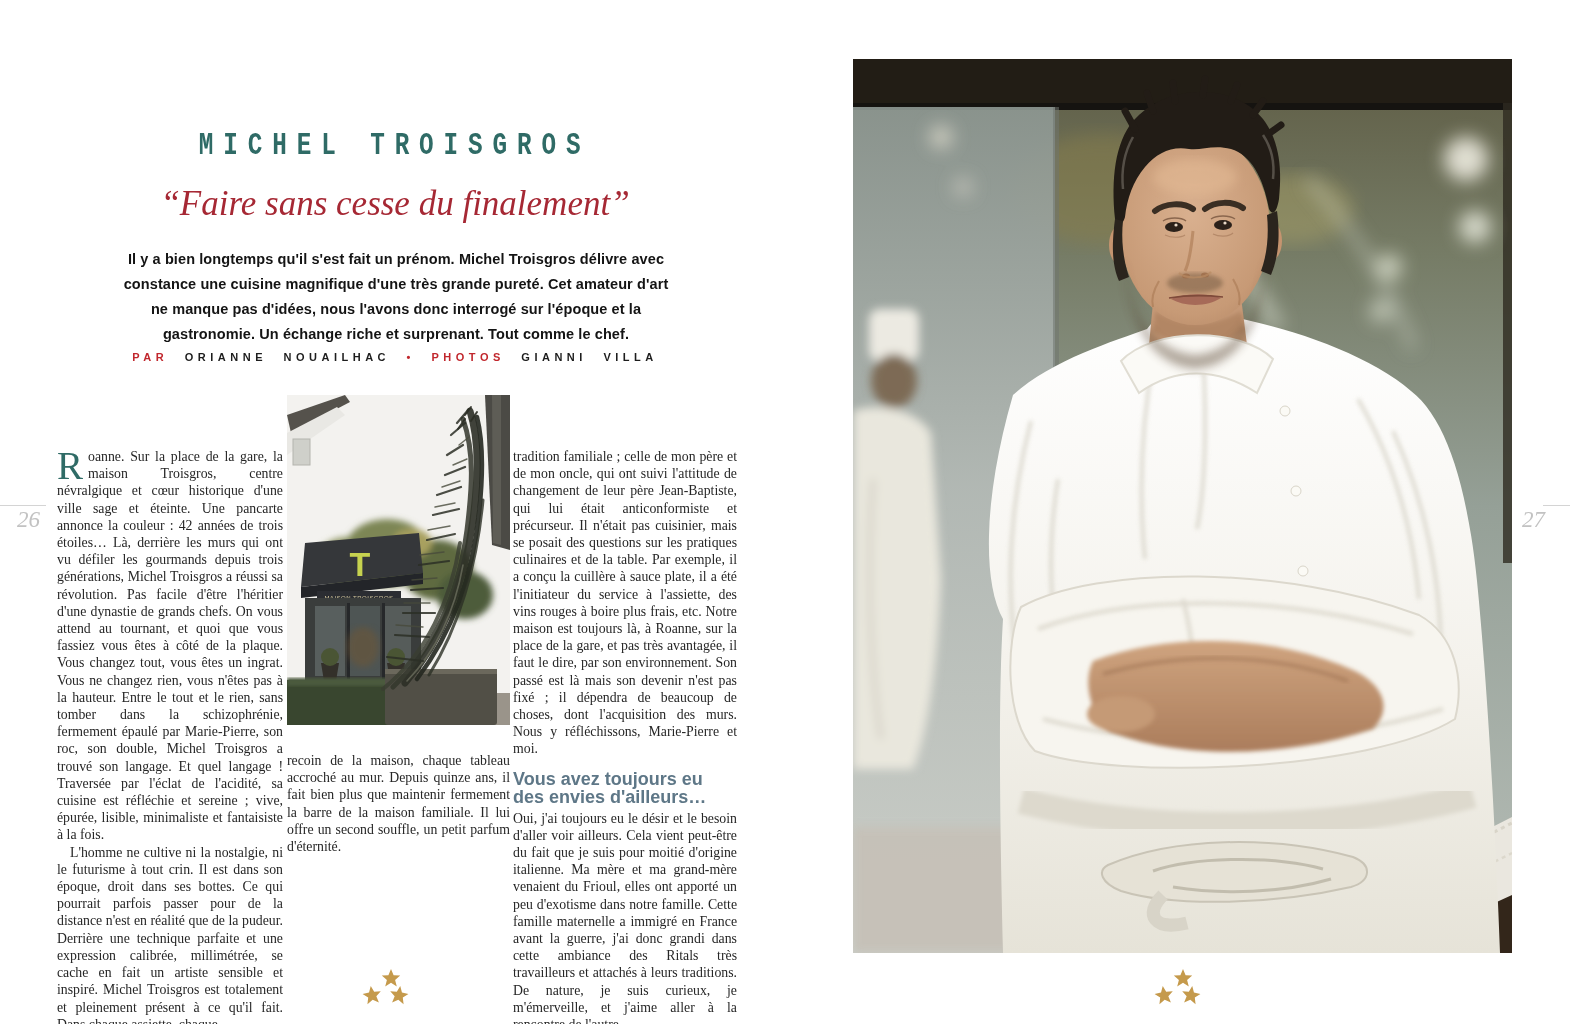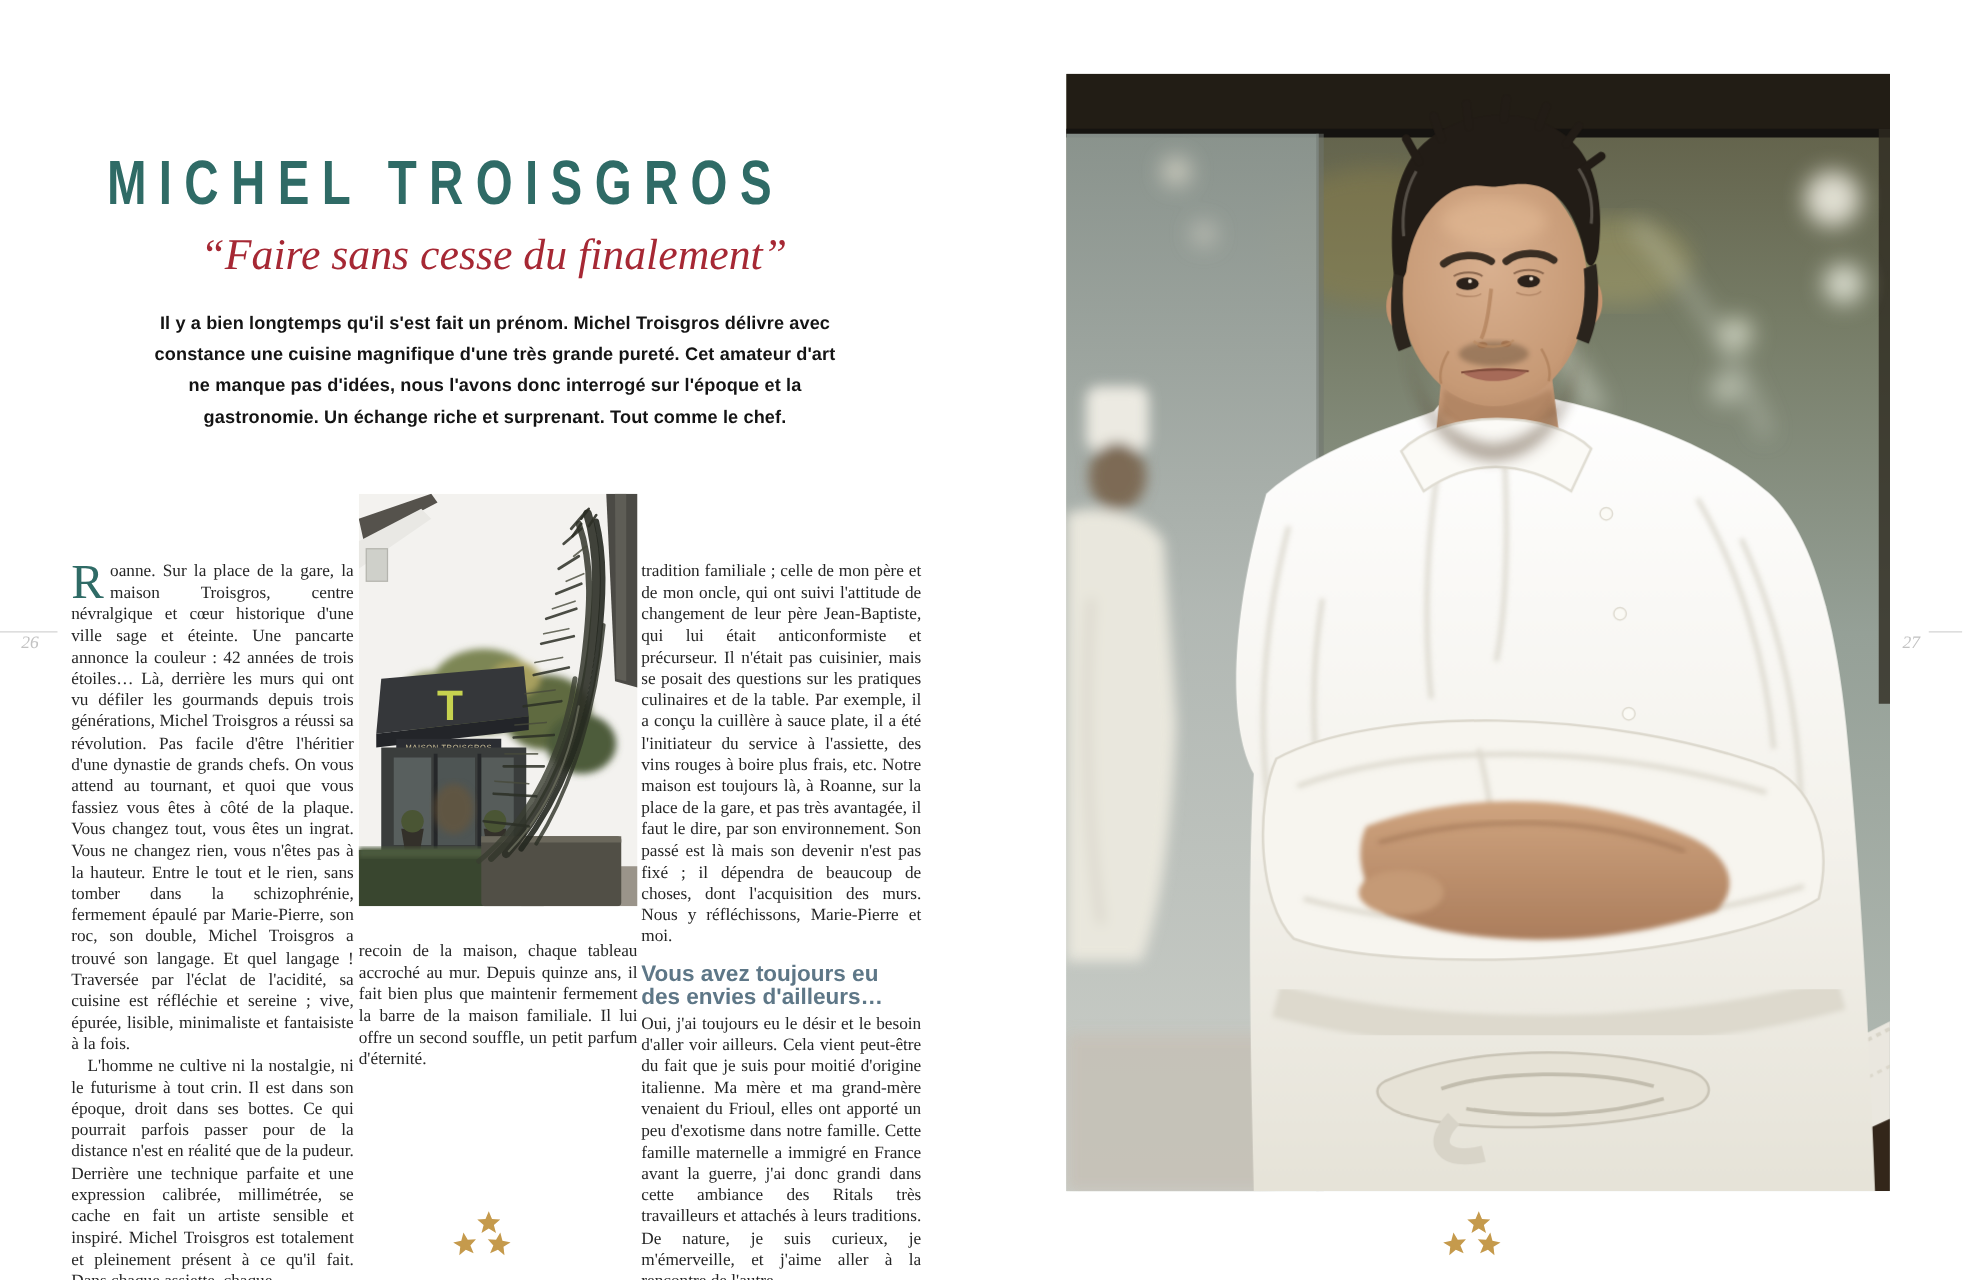--- a/index.html
+++ b/index.html
@@ -1,22 +1,22 @@
 <!DOCTYPE html>
 <html lang="fr"><head>
 <meta charset="utf-8">
 <style>
   html,body{margin:0;padding:0;background:#ffffff;}
   #spread{position:relative;width:1570px;height:1024px;background:#ffffff;overflow:hidden;
           font-family:"Liberation Serif",serif;color:#262626;}
 
   
-  .title{position:absolute;top:120px;left:0;width:790px;
-         color:#2f6b66;font-family:Liberation Sans, sans-serif;font-weight:bold;
-         font-size:50px;line-height:52px;white-space:nowrap;}
+  .title{position:absolute;top:120px;left:0;width:790px;text-align:center;
+         color:#2f6b66;font-family:Liberation Mono, monospace;font-weight:bold;
+         font-size:32px;line-height:52px;white-space:nowrap;}
   .title .squeeze{display:inline-block;letter-spacing:13px;transform:scaleX(0.76);transform-origin:center;}
   .subtitle{position:absolute;top:183px;left:0;width:790px;text-align:center;
             font-family:"Liberation Serif",serif;font-style:italic;font-size:35px;
             color:#a62834;line-height:42px;}
   .intro{position:absolute;top:247px;left:122px;width:548px;text-align:center;
          font-family:"Liberation Sans",sans-serif;font-weight:bold;font-size:14.5px;
          line-height:25px;color:#141414;letter-spacing:.1px;}
   .byline{position:absolute;top:351px;left:0;width:790px;text-align:center;
           font-family:"Liberation Sans",sans-serif;font-weight:bold;font-size:11px;
           letter-spacing:4.5px;word-spacing:9px;color:#1d1d1d;white-space:nowrap;}
@@ -31,40 +31,47 @@
   .col p{margin:0;}
   .indent{text-indent:13px;}
   .dropcap{float:left;color:#2f6b66;font-size:39px;line-height:31px;
            padding:2px 5px 0 0;font-family:"Liberation Serif",serif;}
   .question{font-family:"Liberation Sans",sans-serif;font-weight:bold;font-size:18px;
             line-height:18px;color:#5e7787;text-align:left;margin:12px 0 4px 0;}
   #col2 .phototop{display:block;margin-bottom:27px;}
 
   
   .pagenum{position:absolute;font-family:"Liberation Serif",serif;font-style:italic;
-           font-size:14px;color:#c2c2c2;}
+           font-size:23px;color:#c2c2c2;}
   .folio-line{position:absolute;height:0;border-top:1px solid #d4d4d4;}
   .stars{position:absolute;width:58px;height:48px;}
   .stars svg{position:absolute;}
 
   
   #sculpture-photo{position:absolute;left:287px;top:395px;width:223px;height:330px;}
   #portrait-photo{position:absolute;left:853px;top:59px;width:659px;height:894px;}
 </style>
 </head>
 <body>
 
 <div id="spread">
 
   <div class="title">
     <span class="squeeze">MICHEL TROISGROS</span>
   </div>
   <div class="subtitle">“Faire sans cesse du finalement”</div>
   <div class="intro">Il y a bien longtemps qu'il s'est fait un prénom. Michel Troisgros délivre avec constance une cuisine magnifique d'une très grande pureté. Cet amateur d'art ne manque pas d'idées, nous l'avons donc interrogé sur l'époque et la gastronomie. Un échange riche et surprenant. Tout comme le chef.</div>
 
+  <div class="byline">
+    <span class="red">PAR</span>
+    <span>ORIANNE NOUAILHAC</span>
+    <span class="red">•</span>
+    <span class="red">PHOTOS</span>
+    <span>GIANNI VILLA</span>
+  </div>
 
   <div class="folio-line" style="left:0;top:505px;width:46px;"></div>
   <div class="pagenum" style="left:17px;top:507px;">26</div>
 
   <div class="col" id="col1">
     <p><span class="dropcap">R</span><span>oanne. Sur la place de la gare, la maison Troisgros, centre névralgique et cœur historique d'une ville sage et éteinte. Une pancarte annonce la couleur : 42 années de trois étoiles… Là, derrière les murs qui ont vu défiler les gourmands depuis trois générations, Michel Troisgros a réussi sa révolution. Pas facile d'être l'héritier d'une dynastie de grands chefs. On vous attend au tournant, et quoi que vous fassiez vous êtes à côté de la plaque. Vous changez tout, vous êtes un ingrat. Vous ne changez rien, vous n'êtes pas à la hauteur. Entre le tout et le rien, sans tomber dans la schizophrénie, fermement épaulé par Marie-Pierre, son roc, son double, Michel Troisgros a trouvé son langage. Et quel langage ! Traversée par l'éclat de l'acidité, sa cuisine est réfléchie et sereine ; vive, épurée, lisible, minimaliste et fantaisiste à la fois.</span></p>
     <p class="indent">L'homme ne cultive ni la nostalgie, ni le futurisme à tout crin. Il est dans son époque, droit dans ses bottes. Ce qui pourrait parfois passer pour de la distance n'est en réalité que de la pudeur. Derrière une technique parfaite et une expression calibrée, millimétrée, se cache en fait un artiste sensible et inspiré. Michel Troisgros est totalement et pleinement présent à ce qu'il fait. Dans chaque assiette, chaque</p>
   </div>
 
   <svg id="sculpture-photo" viewBox="0 0 223 330">

